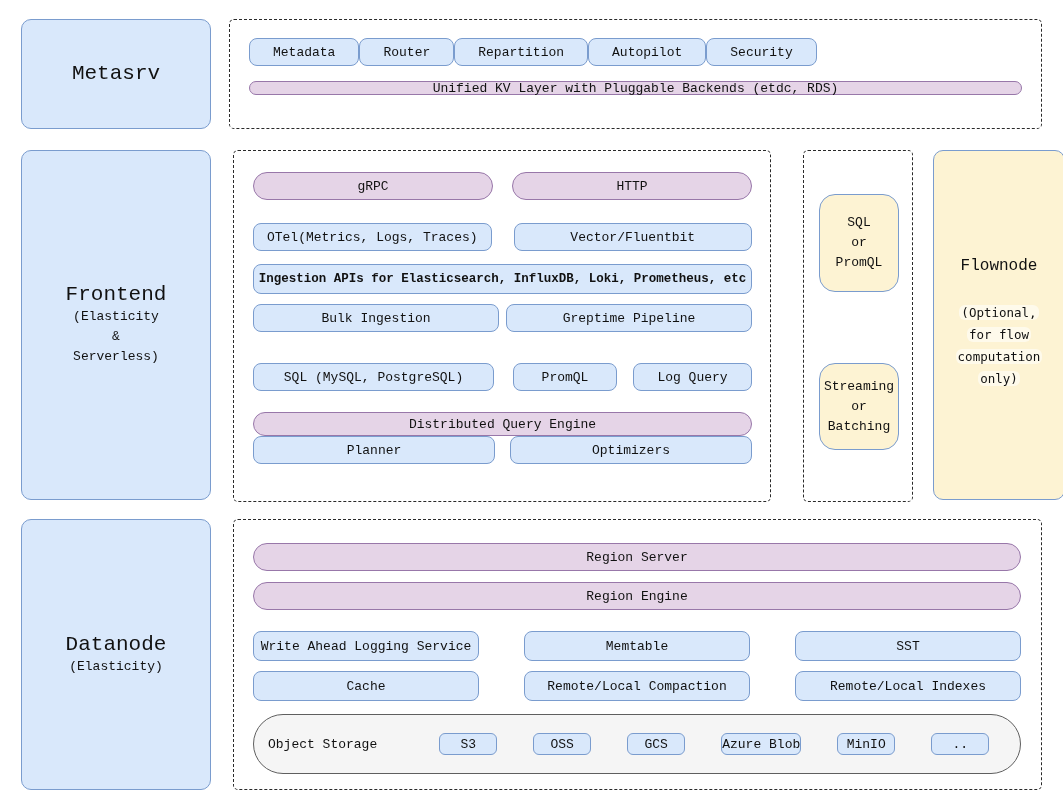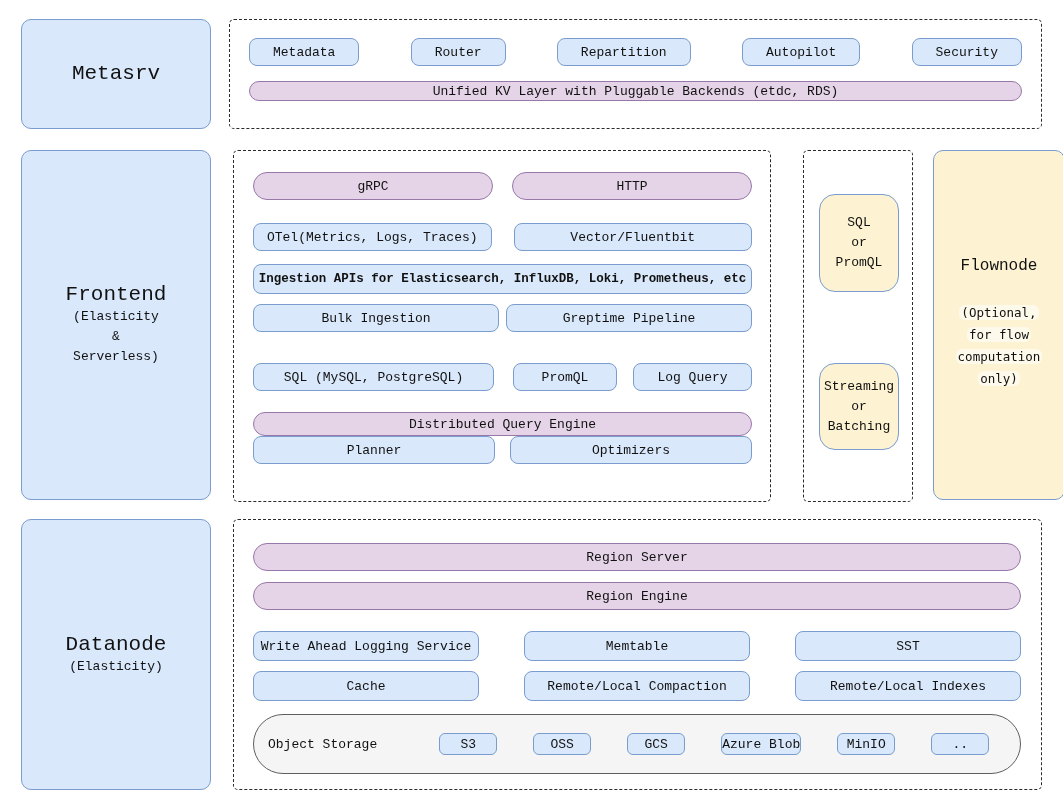--- a/index.html
+++ b/index.html
@@ -70,28 +70,28 @@
 </head>
 <body>
 
 <div class="canvas">
 
   <div class="abs side-box" style="left:21px;top:19px;width:190px;height:110px;">
     <div class="side-title">Metasrv</div>
   </div>
 
   <div class="abs dashed" style="left:229px;top:19px;width:813px;height:110px;padding:18px 19px 0 19px;">
-    <div class="row" style="justify-content:space-between;margin-bottom:15px;">
+    <div class="row" style="margin-bottom:15px;">
       <div class="box" style="height:28px;padding:0 23px;">Metadata</div>
       <div class="box" style="height:28px;padding:0 23px;">Router</div>
       <div class="box" style="height:28px;padding:0 23px;">Repartition</div>
       <div class="box" style="height:28px;padding:0 23px;">Autopilot</div>
       <div class="box" style="height:28px;padding:0 23px;">Security</div>
     </div>
-    <div class="box pill purple" style="height:20px;width:100%;">Unified KV Layer with Pluggable Backends (etdc, RDS)</div>
+    <div class="box pill purple" style="height:14px;width:100%;">Unified KV Layer with Pluggable Backends (etdc, RDS)</div>
   </div>
 
   <div class="abs side-box" style="left:21px;top:150px;width:190px;height:350px;">
     <div class="side-title">Frontend</div>
     <div class="side-sub">(Elasticity</div>
     <div class="side-sub">&amp;</div>
     <div class="side-sub">Serverless)</div>
   </div>
 
   <div class="abs dashed" style="left:233px;top:150px;width:538px;height:352px;padding:21px 18px 0 19px;">

